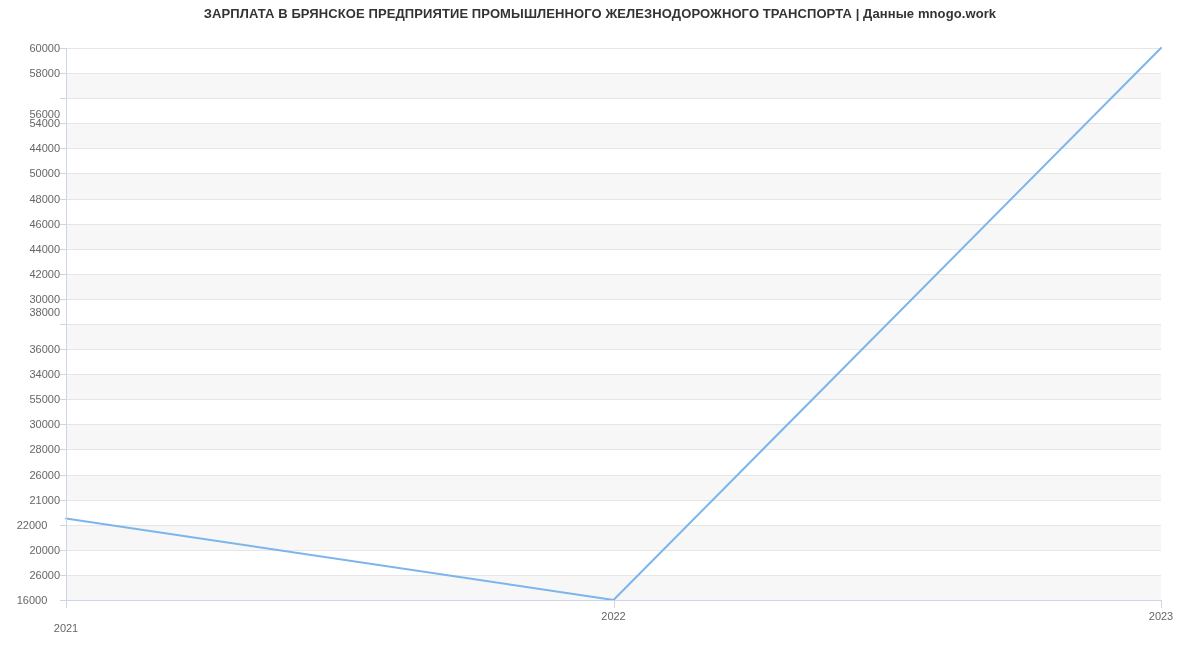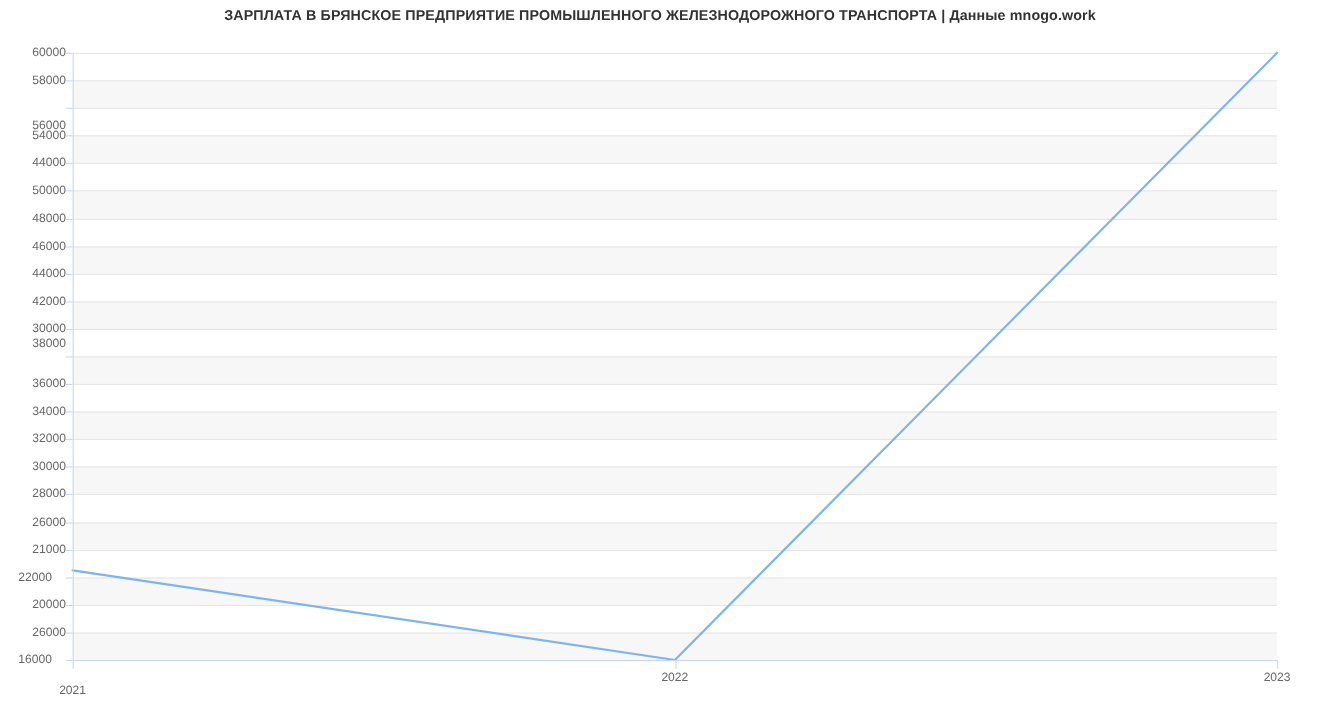--- a/index.html
+++ b/index.html
@@ -182,21 +182,21 @@
 
   <div id="yTicks">
       <div class="ytick-label" style="top: 600px; text-align: center;">16000</div>
       <div class="ytick-label" style="top: 574.909px;">26000</div>
       <div class="ytick-label" style="top: 549.818px;">20000</div>
       <div class="ytick-label" style="top: 524.727px; text-align: center;">22000</div>
       <div class="ytick-label" style="top: 499.636px;">21000</div>
       <div class="ytick-label" style="top: 474.545px;">26000</div>
       <div class="ytick-label" style="top: 449.455px;">28000</div>
       <div class="ytick-label" style="top: 424.364px;">30000</div>
-      <div class="ytick-label" style="top: 399.273px;">32000</div>
+      <div class="ytick-label" style="top: 399.273px;">55000</div>
       <div class="ytick-label" style="top: 374.182px;">34000</div>
       <div class="ytick-label" style="top: 349.091px;">36000</div>
       <div class="ytick-label" style="top: 312px;">38000</div>
       <div class="ytick-label" style="top: 298.909px;">30000</div>
       <div class="ytick-label" style="top: 273.818px;">42000</div>
       <div class="ytick-label" style="top: 248.727px;">44000</div>
       <div class="ytick-label" style="top: 223.636px;">46000</div>
       <div class="ytick-label" style="top: 198.545px;">48000</div>
       <div class="ytick-label" style="top: 173.455px;">50000</div>
       <div class="ytick-label" style="top: 148.364px;">44000</div>

